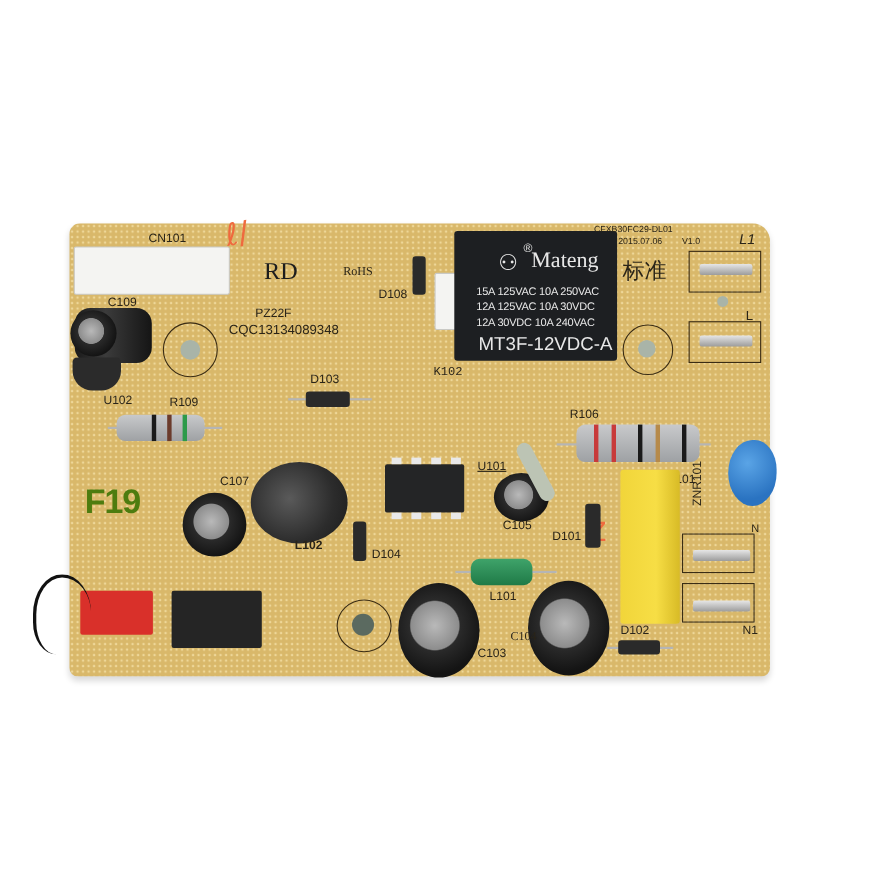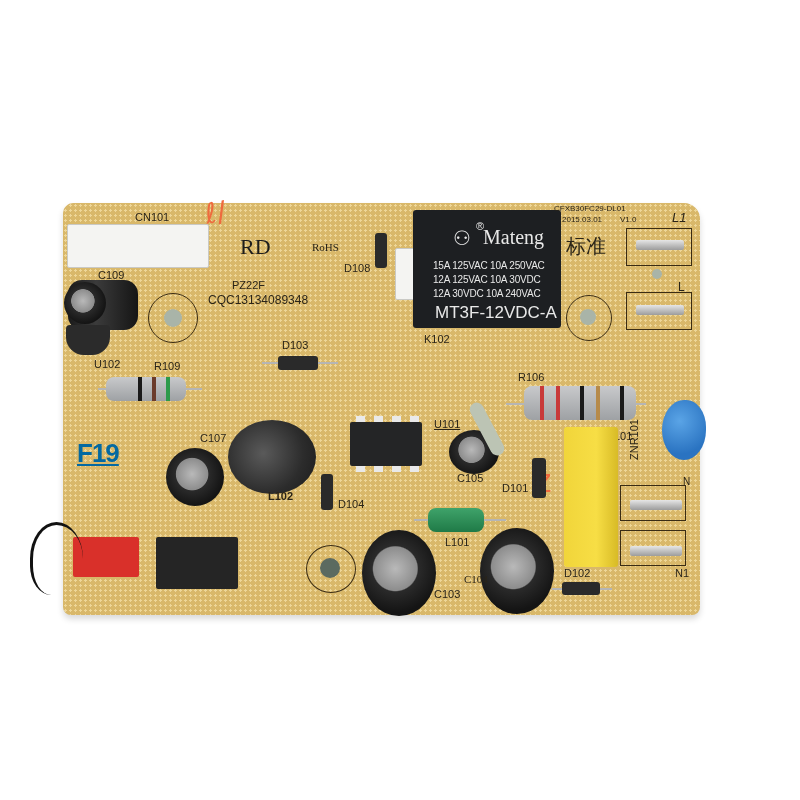--- a/index.html
+++ b/index.html
@@ -24,21 +24,21 @@
     .hole-inner { border-radius: 50%; background: #a9b4a8; }
     .yellow-cap { background: linear-gradient(90deg, #f1d53a, #f7de45 60%, #d8bb26); border-radius: 3px; }
     .varistor { background: radial-gradient(circle at 40% 35%, #5aa4e6, #2a73c1 70%); border-radius: 50% 45% 50% 50%; }
     .tab { border: 1px solid #3a2c14; }
     .tab-metal { background: linear-gradient(180deg, #e6e6e6, #9c9c9c); border-radius: 2px; }
     .inductor { background: linear-gradient(180deg, #3fa36a, #1f7a47); border-radius: 8px; }
     .ic { background: #242526; border-radius: 2px; }
     .ic-pin { background: #e9e9e9; width: 9px; height: 6px; position: absolute; }
     .conn-red { background: #d9302a; border-radius: 2px; }
     .conn-black { background: #252525; border-radius: 2px; }
-    .label-f19 { font-size: 26px; font-weight: bold; color: #0369a1; letter-spacing: -1px; text-decoration: underline; }
+    .label-f19 { font-size: 31px; font-weight: bold; color: #4d7c0f; letter-spacing: -1px; }
     .rd { font-family: "Liberation Serif", serif; font-size: 22px; color: #1d1d1d; }
     .marker { color: #ef6a3e; font-size: 28px; font-family: "DejaVu Sans", sans-serif; }
   </style>
 </head>
 <body>
 
 <div class="abs pcb"></div>
 
 <div class="abs marker" style="left:205px;top:196px;transform:rotate(-10deg);">ℓ/</div>
 <div class="abs marker" style="left:535px;top:470px;font-size:24px;">Z</div>
@@ -66,24 +66,24 @@
 <div class="abs connector-white" style="left:395px;top:248px;width:20px;height:50px;"></div>
 <div class="abs relay" style="left:413px;top:210px;width:148px;height:118px;">
   <span class="abs" style="left:40px;top:16px;font-size:20px;">⚇</span>
   <span class="abs" style="left:63px;top:10px;font-size:11px;">®</span>
   <span class="brand">Mateng</span>
   <span class="spec" style="top:50px;">15A 125VAC 10A 250VAC</span>
   <span class="spec" style="top:64px;">12A 125VAC 10A 30VDC</span>
   <span class="spec" style="top:78px;">12A 30VDC  10A 240VAC</span>
   <span class="model">MT3F-12VDC-A</span>
 </div>
-<div class="silk" style="left:424px;top:333px;">K102</div>
+<div class="silk" style="left:394px;top:333px;font-family:Liberation Mono, monospace;">K102</div>
 
-<div class="silk" style="left:554px;top:204px;font-size:8px;">CFXB30FC29-DL01</div>
-<div class="silk" style="left:562px;top:215px;font-size:8px;">2015.03.01</div>
+<div class="silk" style="left:540px;top:204px;font-size:8px;">CFXB30FC29-DL01</div>
+<div class="silk" style="left:562px;top:215px;font-size:8px;">2015.07.06</div>
 <div class="silk" style="left:620px;top:215px;font-size:8px;">V1.0</div>
 <div class="silk" style="left:566px;top:233px;font-size:20px;font-family:'DejaVu Sans',sans-serif;">标准</div>
 
 <div class="silk" style="left:672px;top:210px;font-size:13px;font-style:italic;">L1</div>
 <div class="abs tab" style="left:626px;top:228px;width:64px;height:36px;"></div>
 <div class="abs tab-metal" style="left:636px;top:240px;width:48px;height:10px;"></div>
 <div class="abs hole-inner" style="left:652px;top:269px;width:10px;height:10px;"></div>
 <div class="silk" style="left:678px;top:280px;font-size:12px;">L</div>
 <div class="abs tab" style="left:626px;top:292px;width:64px;height:36px;"></div>
 <div class="abs tab-metal" style="left:636px;top:305px;width:48px;height:10px;"></div>

